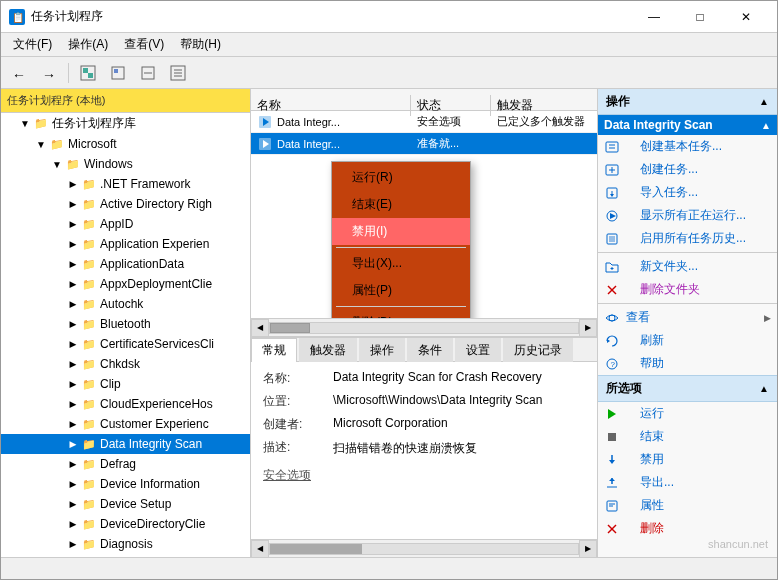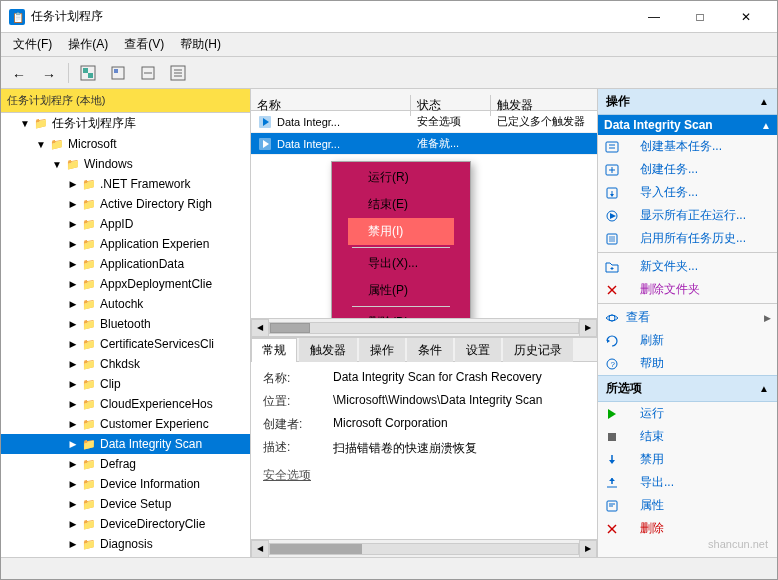--- a/index.html
+++ b/index.html
@@ -331,25 +331,25 @@
       justify-content: center;
       flex-shrink: 0;
     }
 
     
     .context-menu {
       position: absolute;
       top: 28px;
       left: 80px;
       width: 140px;
-      background: #be185d;
+      background: #c2410c;
       border: 1px solid #aaa;
       box-shadow: 3px 3px 8px rgba(0,0,0,0.3);
       z-index: 1000;
-      padding: 2px 16px;
+      padding: 2px 0;
     }
     .ctx-item {
       padding: 5px 20px;
       font-size: 12px;
       cursor: pointer;
       color: #000;
       white-space: nowrap;
     }
     .ctx-item.highlighted {
       background: #ff6666;

